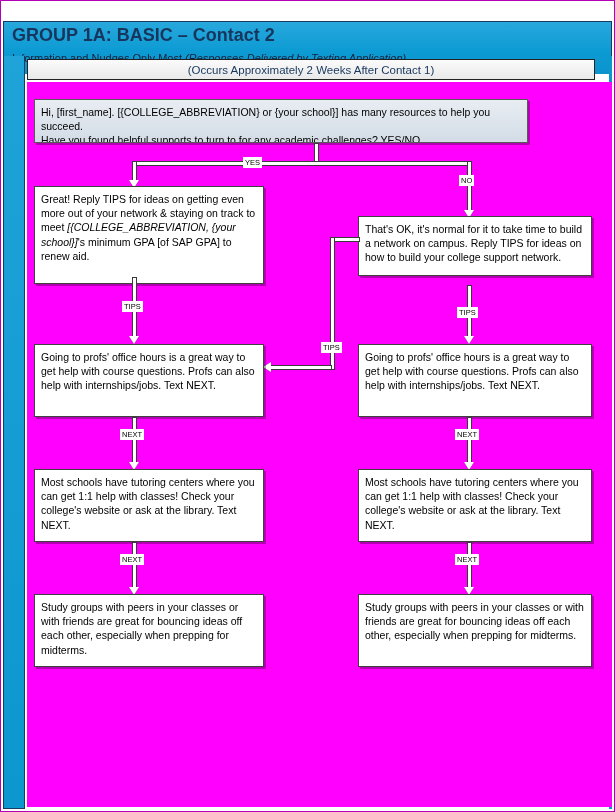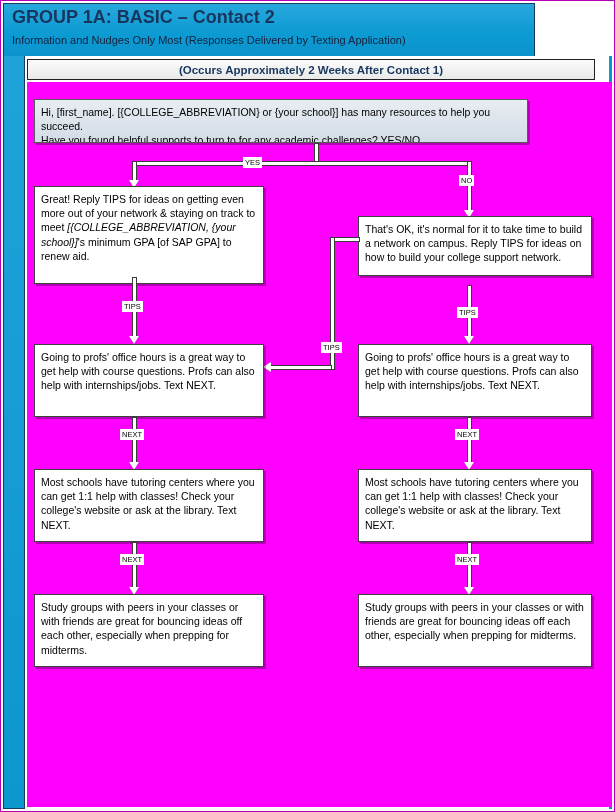--- a/index.html
+++ b/index.html
@@ -21,22 +21,22 @@
     position: absolute;
     left: 0; top: 0;
     width: 615px; height: 812px;
     box-sizing: border-box;
     border: 1px solid #b400b4;
   }
   
   #banner {
     position: absolute;
     left: 3px;
-    top: 3px;
-    width: 532px;
+    top: 21px;
+    width: 609px;
     height: 53px;
     box-sizing: border-box;
     background: linear-gradient(180deg, #28a8dc 0%, #0d9bd4 55%, #0b93cc 100%);
     border: 1px solid #1b3a63;
     border-bottom: none;
     padding-left: 8px;
   }
   #banner-title {
     position: absolute;
     left: 8px;
@@ -48,21 +48,21 @@
     white-space: nowrap;
   }
   #banner-sub {
     position: absolute;
     left: 8px;
     top: 30px;
     font-size: 11px;
     color: #14203a;
     white-space: nowrap;
   }
-  #banner-sub .ital { }
+  #banner-sub .ital { font-style: italic; }
 
   
   #left-strip {
     position: absolute;
     left: 3px;
     top: 56px;
     width: 22px;
     height: 753px;
     background: linear-gradient(180deg, #1fa3d8 0%, #0c97cf 100%);
     border: 1px solid #1b3a63;
@@ -87,21 +87,21 @@
     height: 21px;
     box-sizing: border-box;
     background: linear-gradient(180deg, #fbfbfb 0%, #f2f2f2 50%, #e9e9e9 100%);
     border: 1px solid #222222;
     display: flex;
     align-items: center;
     justify-content: center;
   }
   #subtitle-bar span {
     font-size: 11.5px;
-    font-weight: bold;
+    font-weight: normal;
     color: #17365d;
     white-space: nowrap;
   }
 
   
   #canvas {
     position: absolute;
     left: 27px;
     top: 82px;
     width: 585px;

